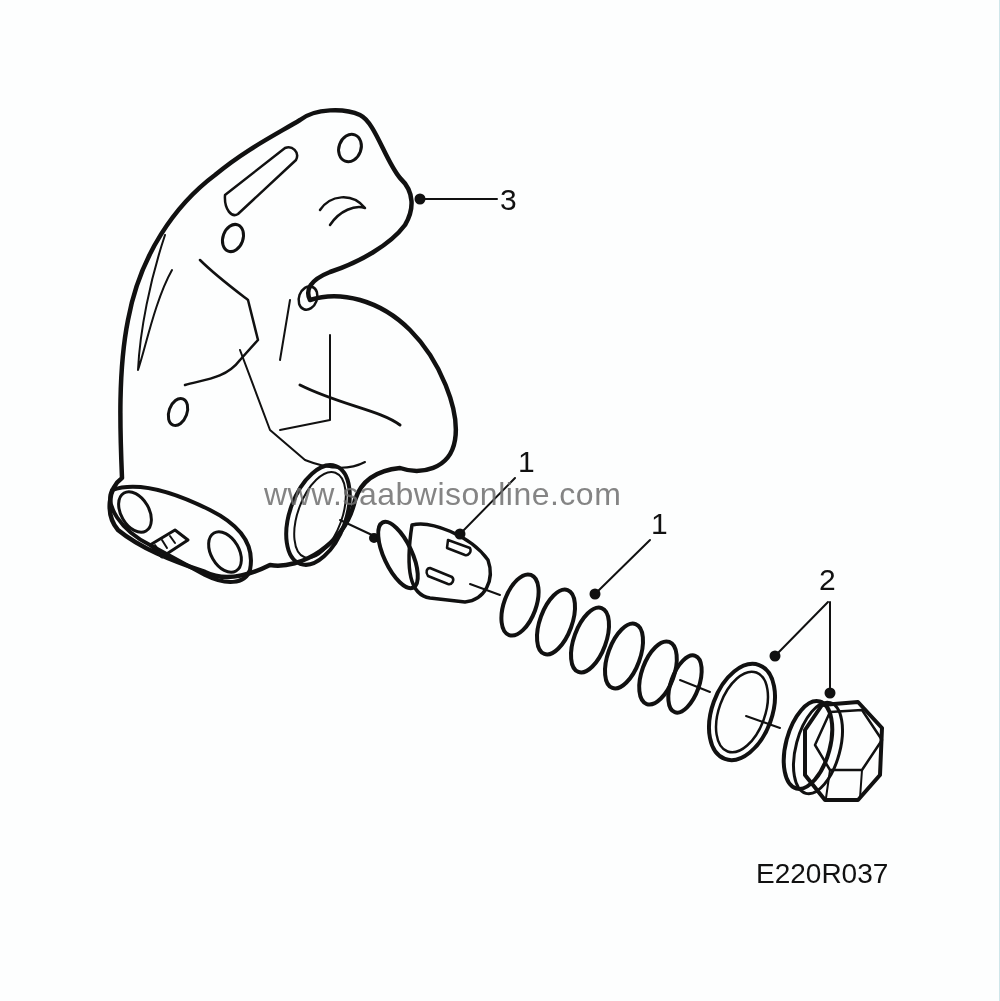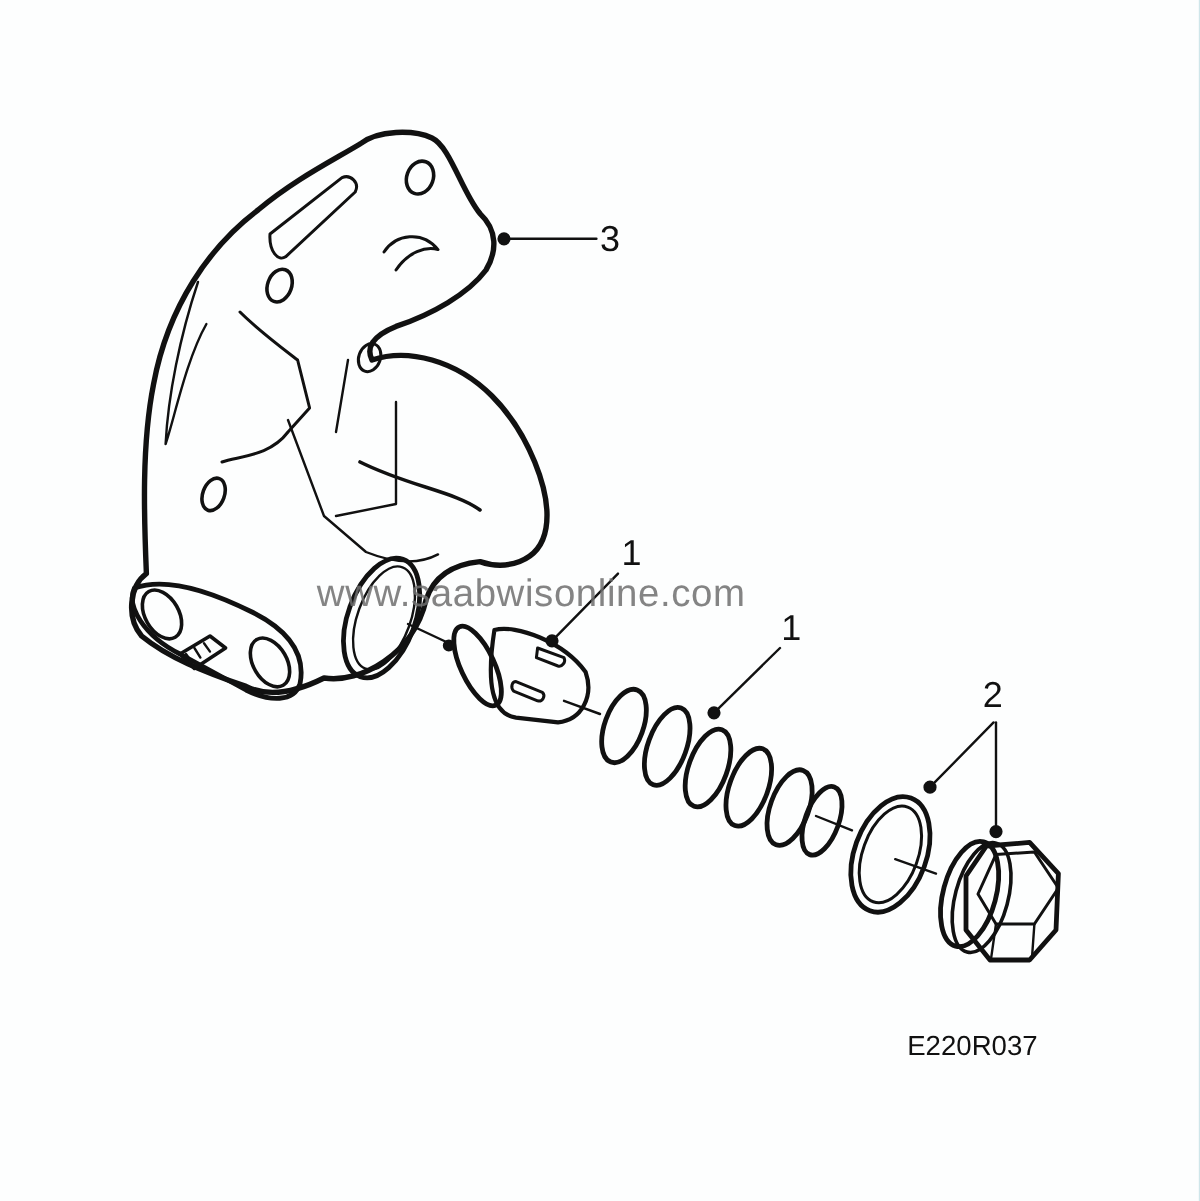--- a/index.html
+++ b/index.html
@@ -1,21 +1,21 @@
 <!DOCTYPE html>
 <html><head>
 <meta charset="utf-8">
 <style>
   html, body { margin: 0; padding: 0; background: #ffffff; }
   body { width: 1000px; height: 1001px; position: relative; overflow: hidden; font-family: "Liberation Sans", sans-serif; }
   .frame { position: absolute; left: 0; top: 0; width: 999px; height: 1001px; background: #fdfefe; border-right: 1px solid #cfe6ea; }
   svg.drawing { position: absolute; left: 0; top: 0; }
   .callout { position: absolute; font-family: "Liberation Sans", sans-serif; font-size: 30px; color: #111; line-height: 1; }
   .watermark { position: absolute; left: 236px; top: 478px; font-family: "Liberation Sans", sans-serif; font-size: 32px; color: rgba(110,110,110,0.85); letter-spacing: 0.5px; white-space: nowrap; line-height: 1; margin-left: 28px; }
-  .figure-id { position: absolute; left: 756px; top: 860px; font-family: "Liberation Sans", sans-serif; font-size: 23px; color: #111; line-height: 1; }
+  .figure-id { position: absolute; left: 756px; top: 860px; font-family: "Liberation Sans", sans-serif; font-size: 28px; color: #111; line-height: 1; }
 </style>
 </head>
 <body>
 
 <div class="frame"></div>
 
 <svg class="drawing" width="1000" height="1001" viewBox="0 0 1000 1001">
   <g fill="none" stroke="#111" stroke-linecap="round" stroke-linejoin="round">
 
     <g>

